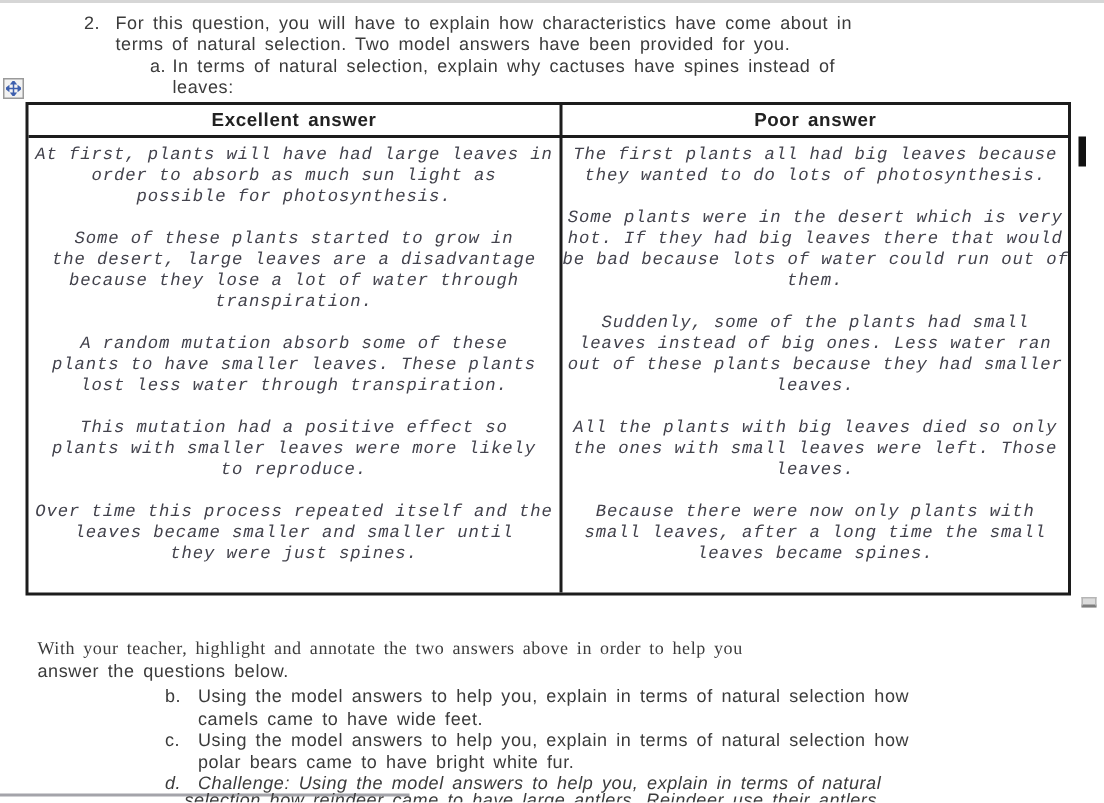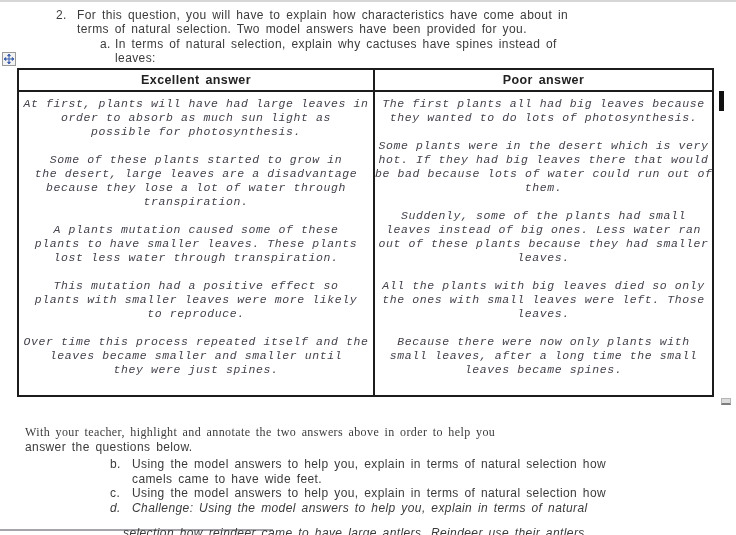--- a/index.html
+++ b/index.html
@@ -95,21 +95,21 @@
       <div class="cell cell-left">
           <div class="hw-line">At first, plants will have had large leaves in</div>
           <div class="hw-line">order to absorb as much sun light as</div>
           <div class="hw-line">possible for photosynthesis.</div>
           <div class="hw-line">&nbsp;</div>
           <div class="hw-line">Some of these plants started to grow in</div>
           <div class="hw-line">the desert, large leaves are a disadvantage</div>
           <div class="hw-line">because they lose a lot of water through</div>
           <div class="hw-line">transpiration.</div>
           <div class="hw-line">&nbsp;</div>
-          <div class="hw-line">A plants mutation caused some of these</div>
+          <div class="hw-line">A random mutation absorb some of these</div>
           <div class="hw-line">plants to have smaller leaves. These plants</div>
           <div class="hw-line">lost less water through transpiration.</div>
           <div class="hw-line">&nbsp;</div>
           <div class="hw-line">This mutation had a positive effect so</div>
           <div class="hw-line">plants with smaller leaves were more likely</div>
           <div class="hw-line">to reproduce.</div>
           <div class="hw-line">&nbsp;</div>
           <div class="hw-line">Over time this process repeated itself and the</div>
           <div class="hw-line">leaves became smaller and smaller until</div>
           <div class="hw-line">they were just spines.</div>
@@ -150,20 +150,21 @@
         <span class="q-letter">b.</span>
         <div class="q-lines">
           <div>Using the model answers to help you, explain in terms of natural selection how</div>
           <div>camels came to have wide feet.</div>
         </div>
       </div>
       <div class="q-item">
         <span class="q-letter">c.</span>
         <div class="q-lines">
           <div>Using the model answers to help you, explain in terms of natural selection how</div>
+          <div>polar bears came to have bright white fur.</div>
         </div>
       </div>
       <div class="q-item italic">
         <span class="q-letter">d.</span>
         <div class="q-lines">
           <div>Challenge: Using the model answers to help you, explain in terms of natural</div>
         </div>
       </div>
     </div>
 

